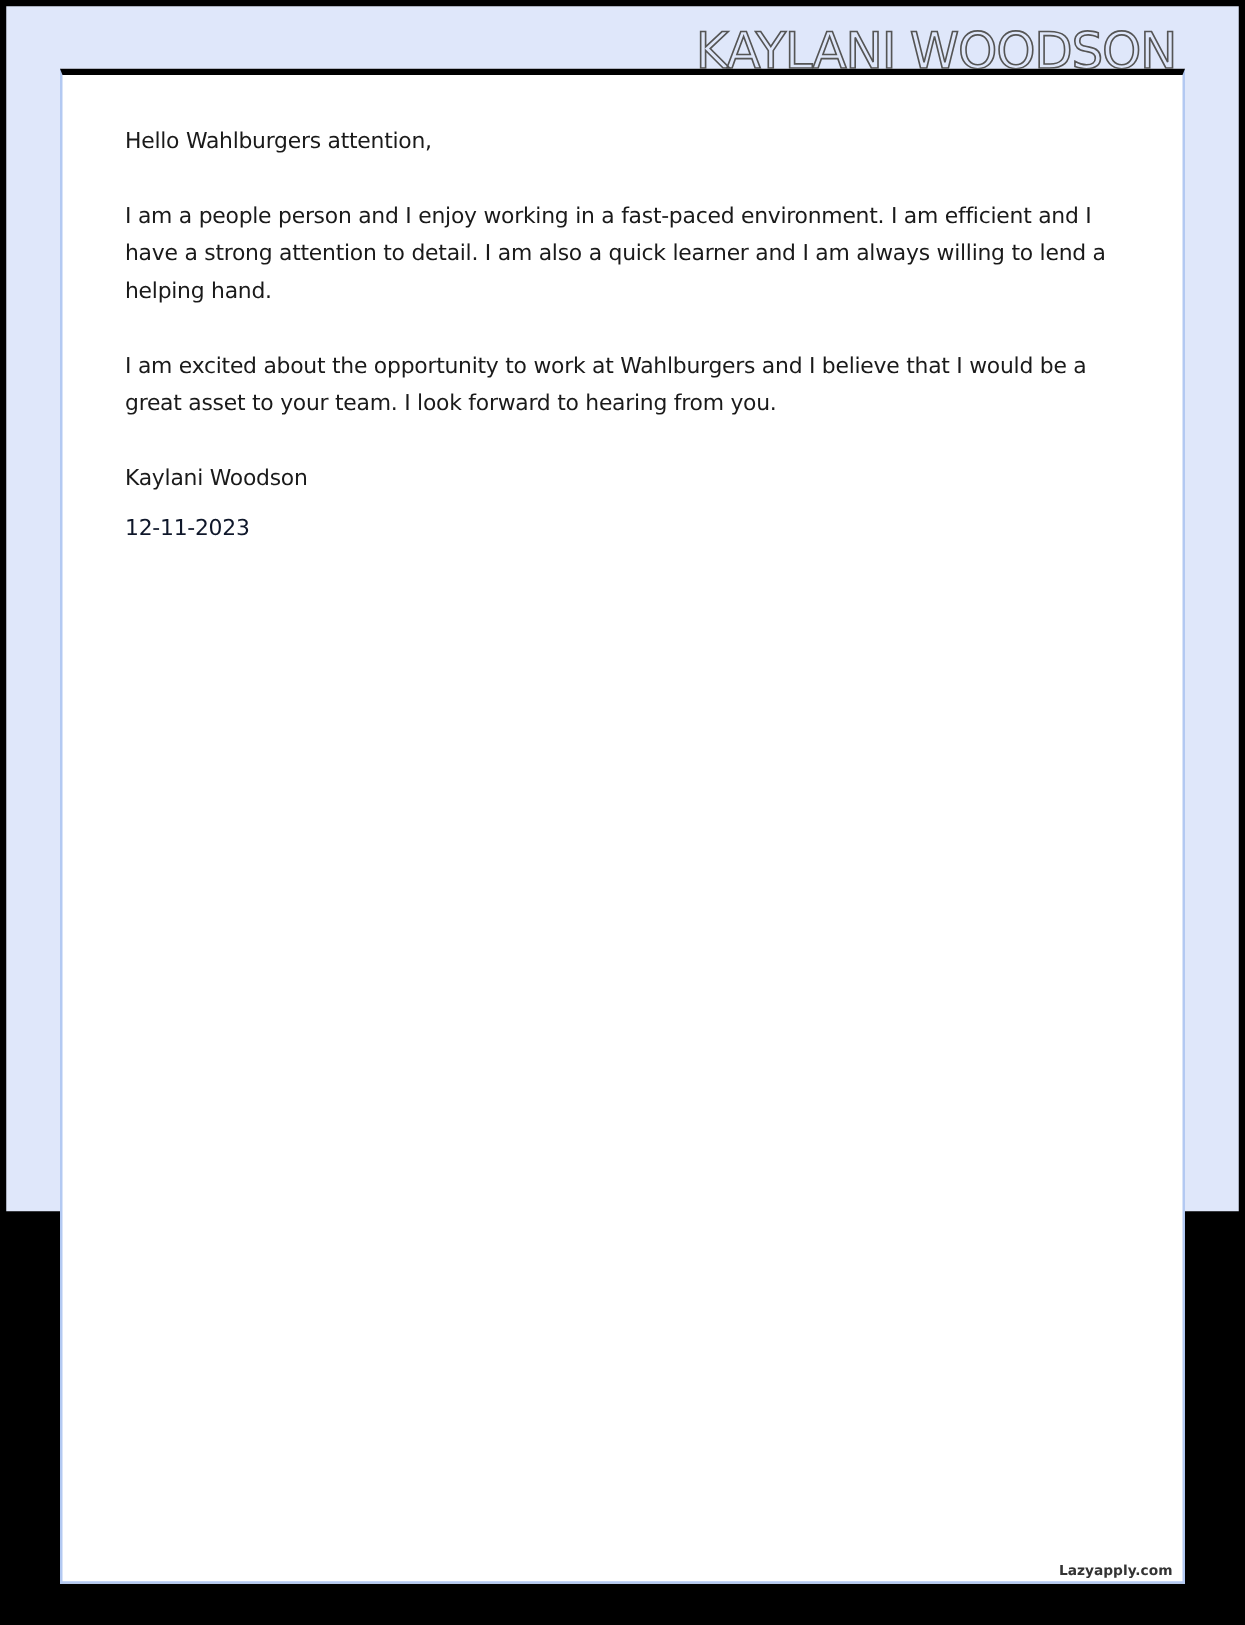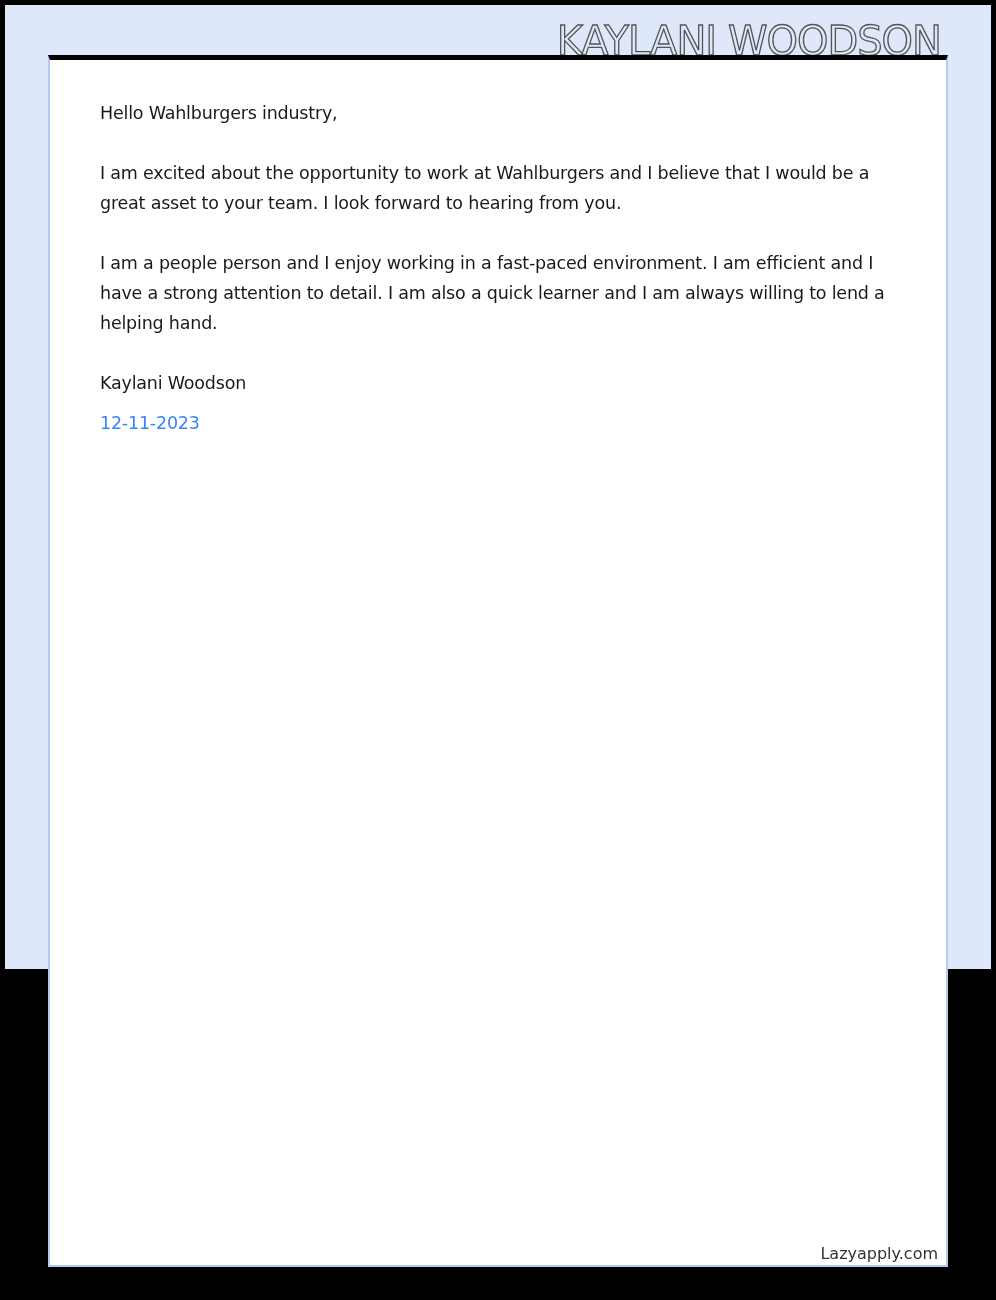--- a/index.html
+++ b/index.html
@@ -32,34 +32,34 @@
     border-top: 5px solid #000;
   }
   .letter {
     position: absolute; left: 50px; top: 38px; width: 800px;
     font-family: "DejaVu Sans", sans-serif;
     font-size: 17.5px; line-height: 30px; color: #1a1a1a;
     letter-spacing: -0.2px;
   }
   .letter p { margin: 0 0 30px 0; }
   .letter .sig { margin-bottom: 10px; }
-  .letter .date { color: #3b82f6; margin: 0; }
+  .letter .date { color: #0f172a; margin: 0; }
   .footer {
     position: absolute; right: 8px; bottom: 2px;
-    font-size: 16px; color: #333; font-family: "DejaVu Sans", sans-serif;
+    font-size: 11px; color: #333; font-family: "DejaVu Sans", sans-serif; font-weight: bold;
   }
 </style>
 </head>
 <body>
 
 <div class="frame">
   <div class="name">KAYLANI WOODSON</div>
   <div class="page">
     <div class="letter">
-      <p>Hello Wahlburgers industry,</p>
+      <p>Hello Wahlburgers attention,</p>
+      <p>I am a people person and I enjoy working in a fast-paced environment. I am efficient and I have a strong attention to detail. I am also a quick learner and I am always willing to lend a helping hand.</p>
       <p>I am excited about the opportunity to work at Wahlburgers and I believe that I would be a great asset to your team. I look forward to hearing from you.</p>
-      <p>I am a people person and I enjoy working in a fast-paced environment. I am efficient and I have a strong attention to detail. I am also a quick learner and I am always willing to lend a helping hand.</p>
       <p class="sig">Kaylani Woodson</p>
       <p class="date">12-11-2023</p>
     </div>
     <div class="footer">Lazyapply.com</div>
   </div>
 </div>
 
 </body></html>

